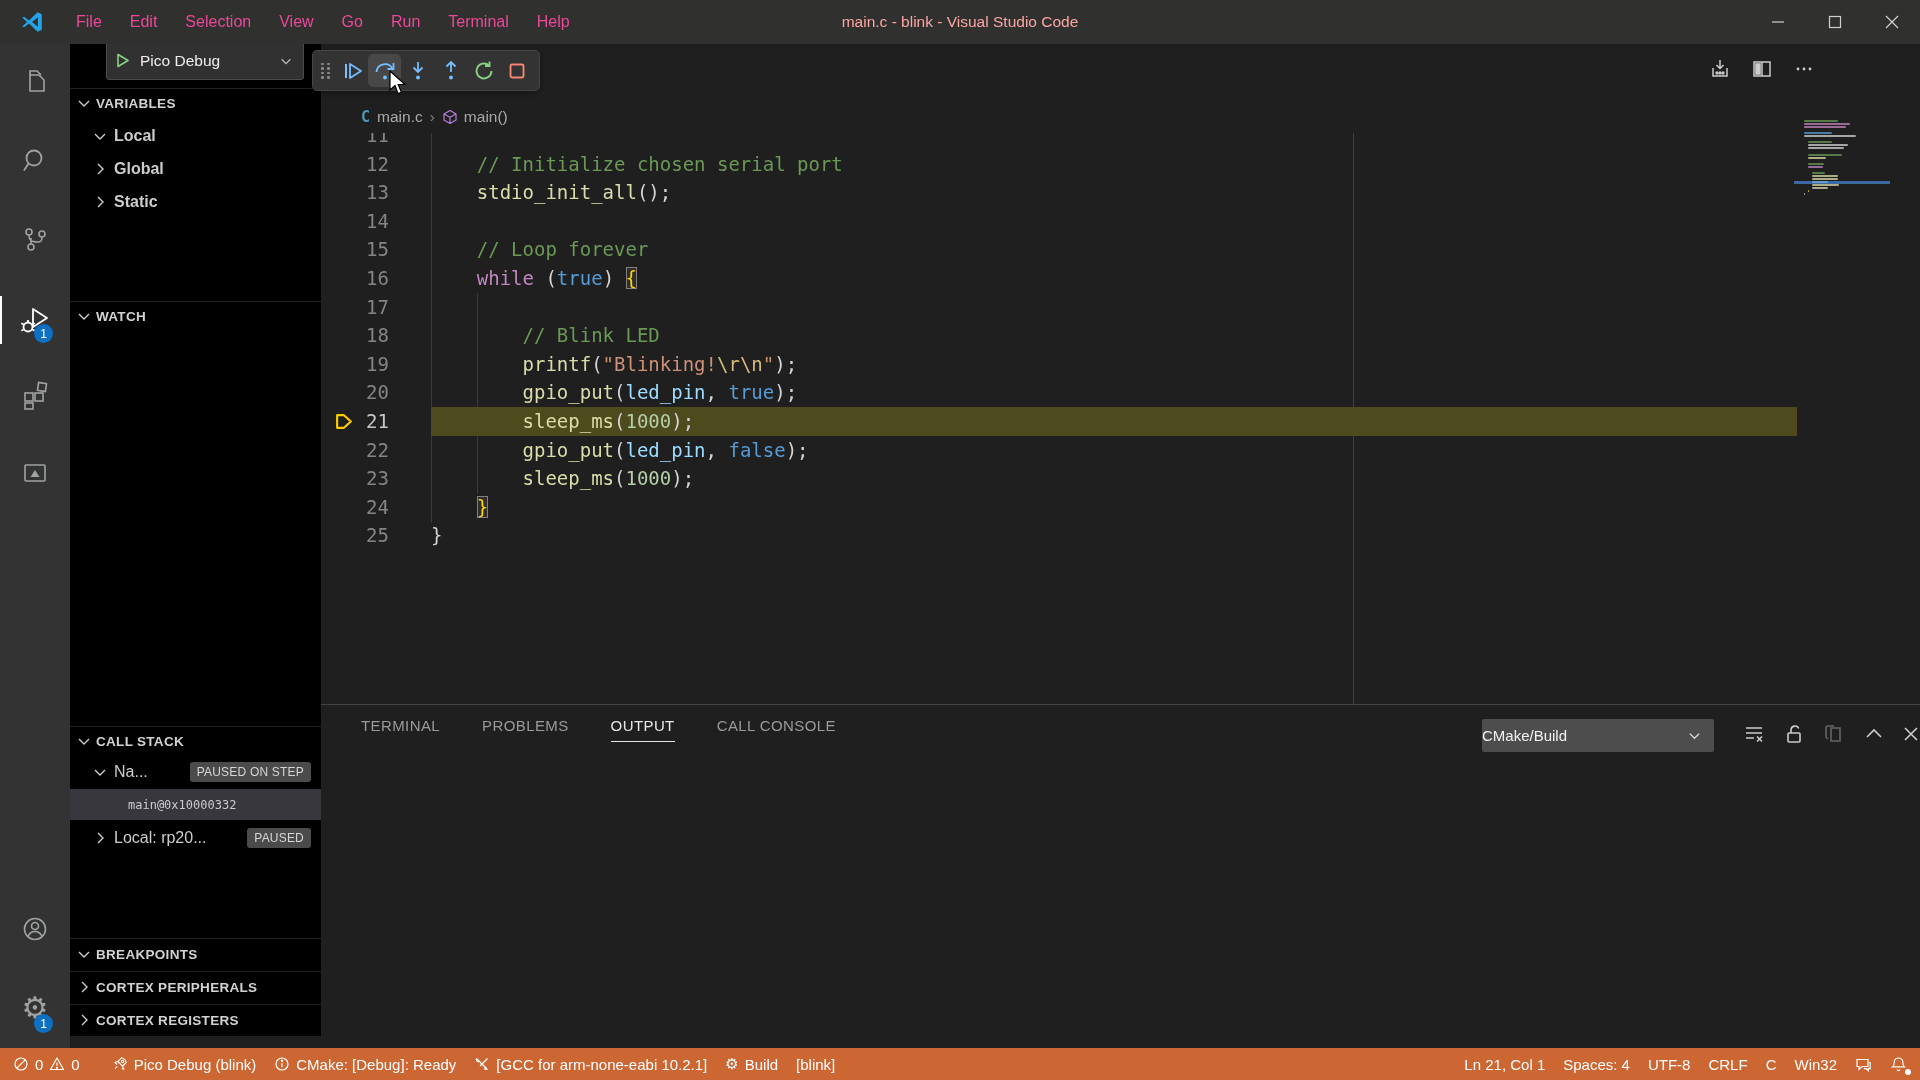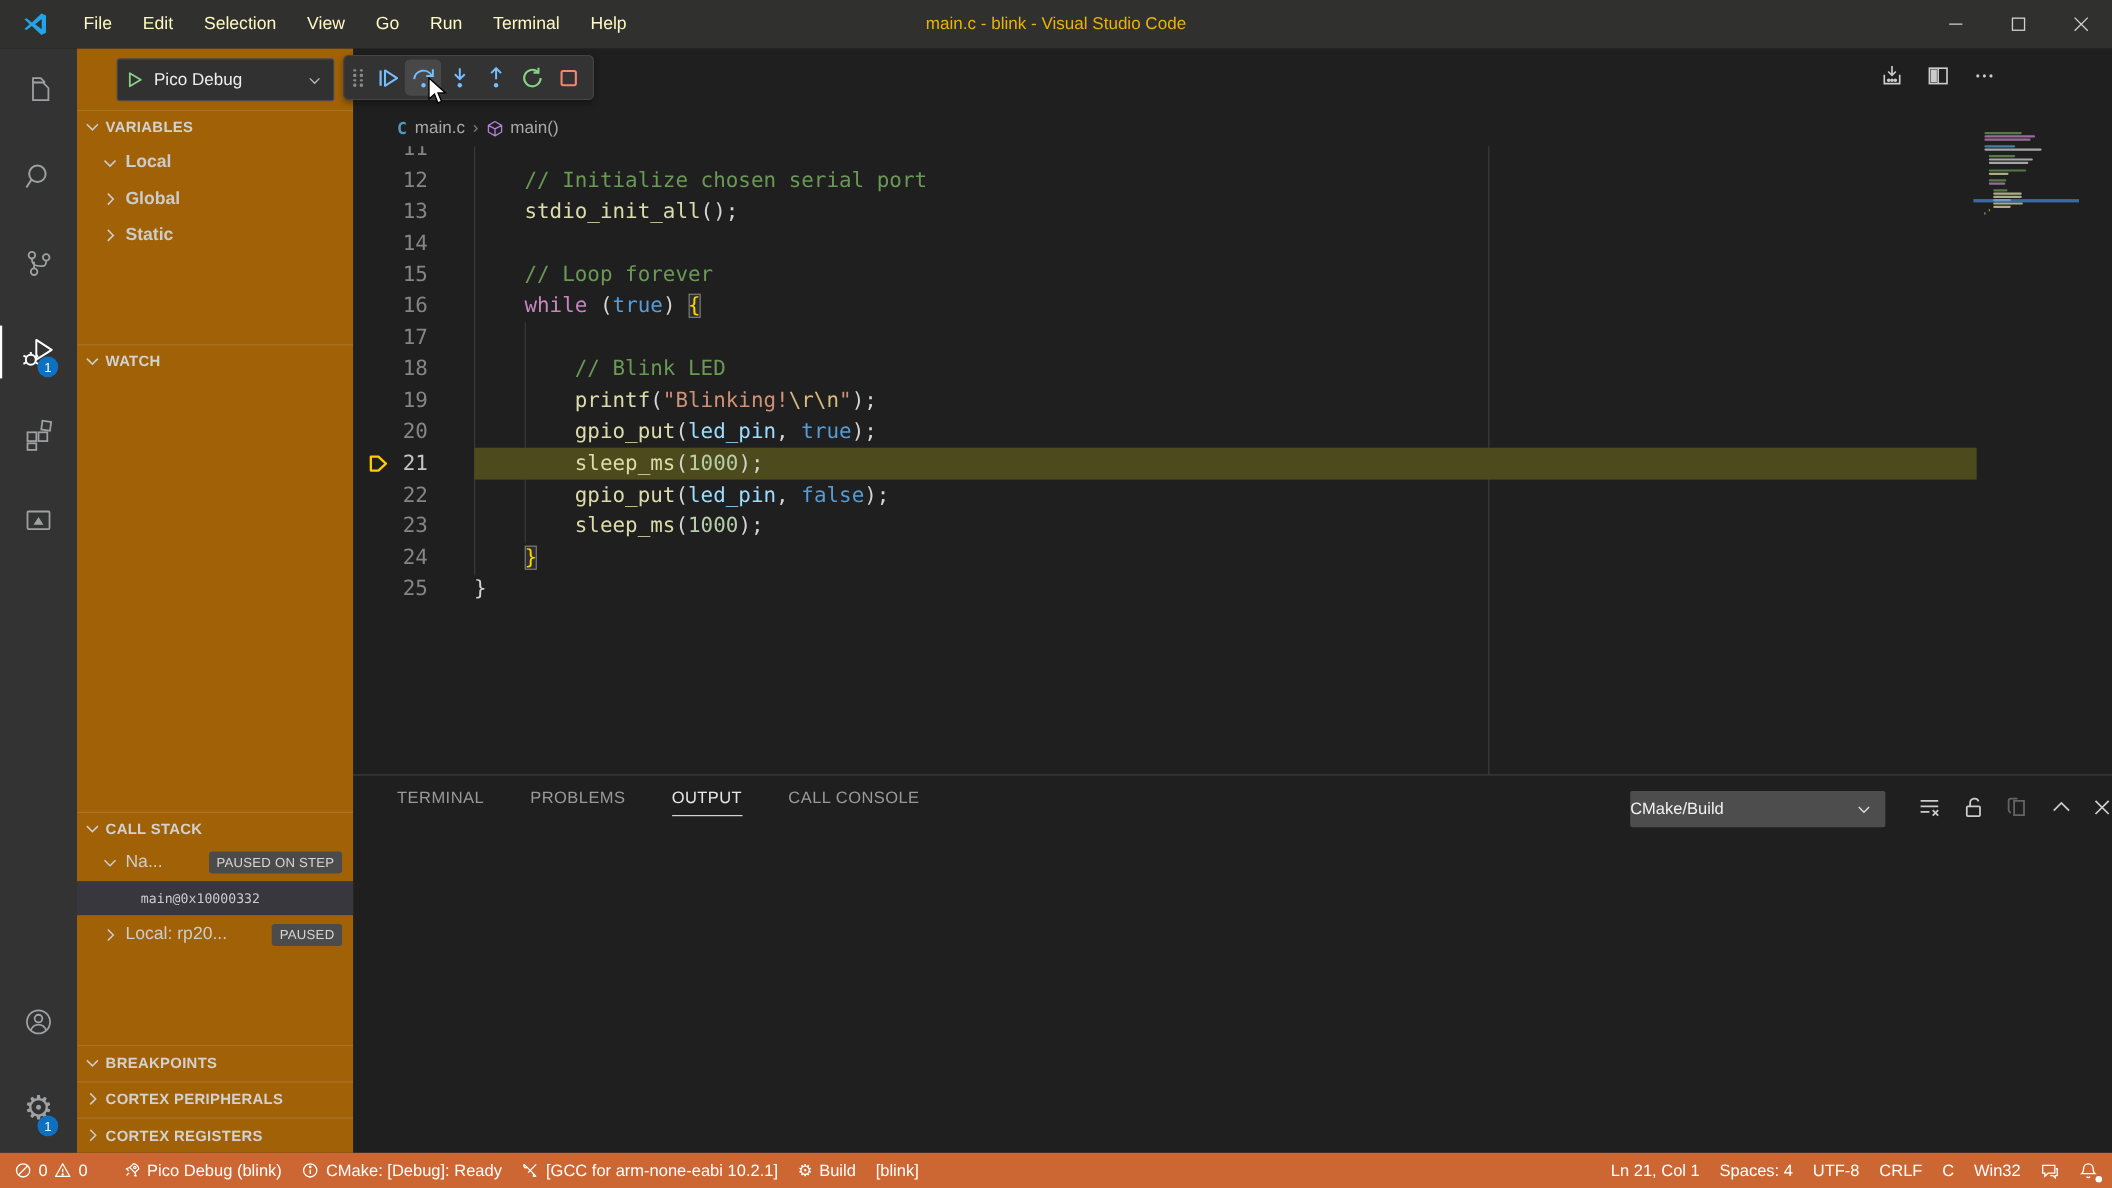--- a/index.html
+++ b/index.html
@@ -3,33 +3,33 @@
 <meta charset="utf-8">
 <style>
   html,body{margin:0;padding:0;background:#000;}
   .app{position:relative;width:1920px;height:1080px;overflow:hidden;background:#1e1e1e;
        font-family:"Liberation Sans",sans-serif;color:#cccccc;-webkit-font-smoothing:antialiased;}
   svg{display:block}
   
   .titlebar{position:absolute;left:0;top:0;width:1920px;height:44px;background:#30302f;display:flex;align-items:center;z-index:30;}
   .vslogo{margin-left:20px;width:24px;height:24px;flex:none}
   .menus{display:flex;margin-left:18px;}
-  .menu-item{padding:0 14px;font-size:16px;color:#fef9c3;line-height:44px;cursor:default}
-  .win-title{position:absolute;left:0;right:0;text-align:center;font-size:15.5px;color:#eab308;pointer-events:none}
+  .menu-item{padding:0 14px;font-size:16px;color:#ec4899;line-height:44px;cursor:default}
+  .win-title{position:absolute;left:0;right:0;text-align:center;font-size:15.5px;color:#fca5a5;pointer-events:none}
   .win-ctrls{position:absolute;right:0;top:0;height:44px;display:flex}
   .win-btn{width:57px;height:44px;display:flex;align-items:center;justify-content:center}
   
   .activitybar{position:absolute;left:0;top:44px;width:70px;height:1004px;background:#333333;z-index:5}
   .act-item{position:absolute;left:0;width:70px;height:52px;display:flex;align-items:center;justify-content:center;color:#9fa2a3}
   .act-item.active{color:#ffffff}
   .act-item.active::before{content:'';position:absolute;left:0;top:2px;bottom:2px;width:2px;background:#ffffff}
   .act-badge{position:absolute;border-radius:50%;width:19px;height:19px;background:#0e70c0;color:#fff;
              font-size:12px;display:flex;align-items:center;justify-content:center;font-weight:400}
   
-  .sidebar{position:absolute;left:70px;top:44px;width:251px;height:1004px;background:#a16207;z-index:4;font-size:16px;}
+  .sidebar{position:absolute;left:70px;top:32px;width:251px;height:1004px;background:#000000;z-index:4;font-size:16px;}
   .dbg-select{position:absolute;left:36px;top:9px;width:196px;height:37px;background:#313131;border:1px solid #4c4c4c;
               border-radius:3px;display:flex;align-items:center;}
   .dbg-select .lbl{margin-left:10px;font-size:15.5px;color:#eeeeee;flex:1}
   .sec-head{position:absolute;left:0;right:0;height:28px;display:flex;align-items:center;
             border-top:1px solid rgba(204,204,204,0.16);}
   .sec-head .chev{margin-left:6px}
   .sec-head .t{font-size:13.5px;font-weight:700;letter-spacing:.3px;color:#d2d2d2;margin-left:4px}
   .tree-row{position:absolute;left:0;right:0;height:31px;display:flex;align-items:center;}
   .tree-row .chev{margin-left:22px}
   .tree-row .lb{margin-left:6px;font-weight:600;color:#cccccc;font-size:16px}

